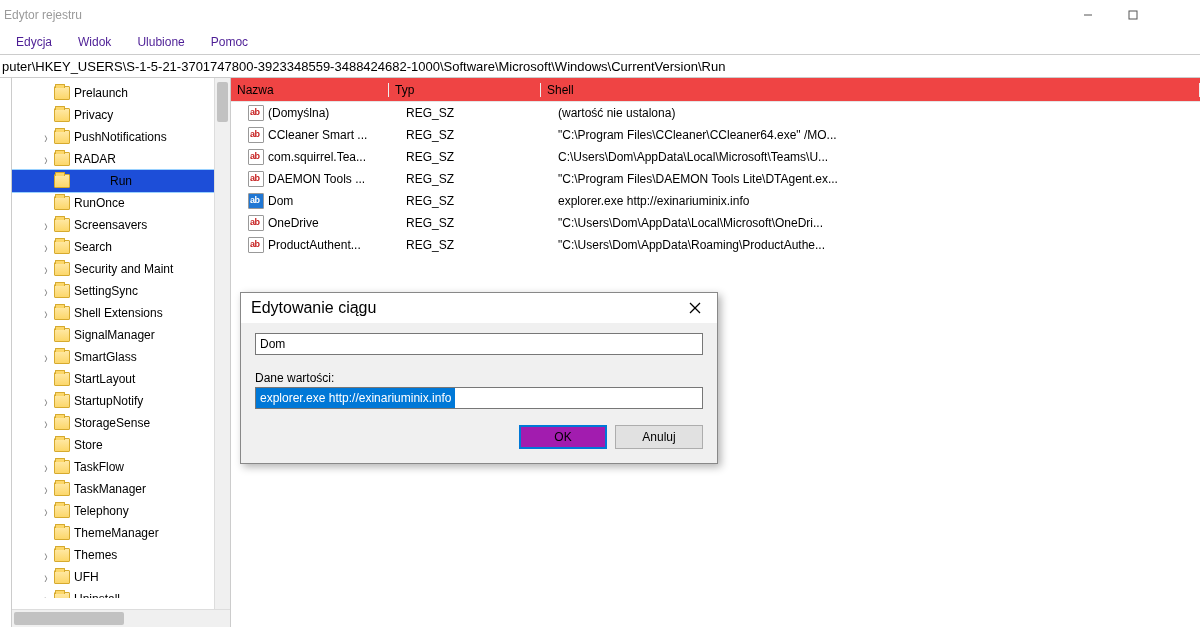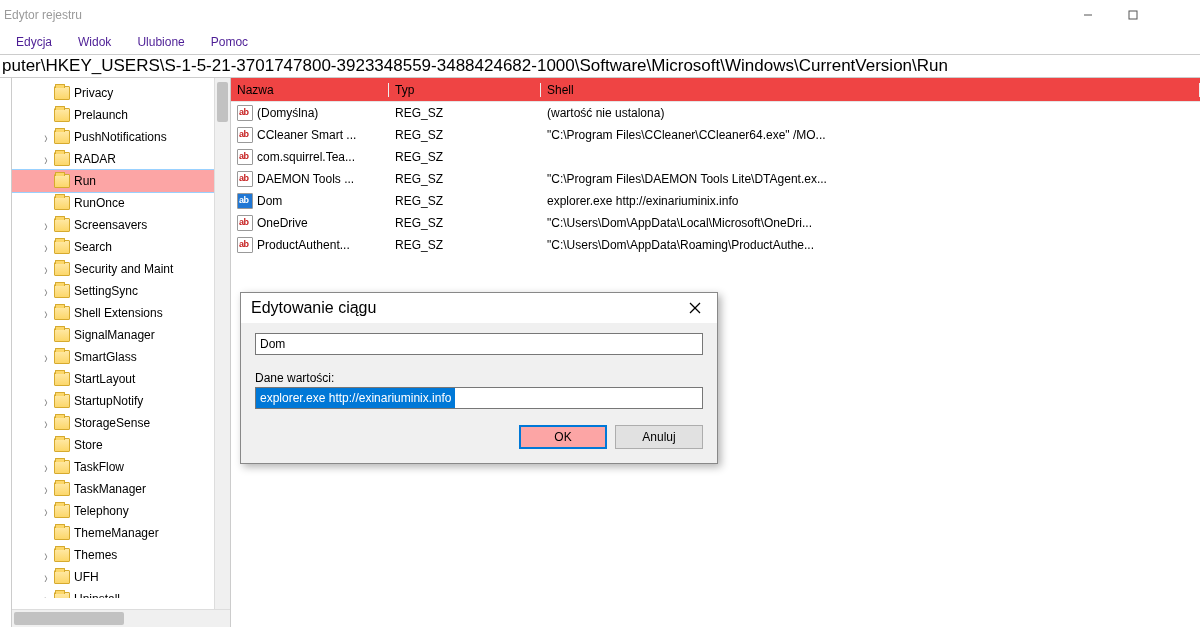--- a/index.html
+++ b/index.html
@@ -41,21 +41,21 @@
     color: #4c1d95;
   }
   .menubar span { padding: 2px 4px; }
   .addressbar {
     border-top: 1px solid #ccc;
     border-bottom: 1px solid #ccc;
     height: 24px;
     padding-left: 2px;
     display: flex;
     align-items: center;
-    font-size: 17px;
+    font-size: 13px;
   }
   .main {
     display: flex;
     height: 549px;
     position: relative;
   }
   .dummy-col {
     width: 12px;
     border-right: 1px solid #ccc;
     background: #fff;
@@ -75,22 +75,23 @@
   }
   .tree-item {
     display: flex;
     align-items: center;
     height: 22px;
     padding-left: 42px;
     white-space: nowrap;
     position: relative;
   }
   .tree-item.selected {
-    background: #fca5a5;
+    background: #1d4ed8;
     outline: 1px solid #99d1ff;
+    gap: 36px;
   }
   .tree-item .expander {
     position: absolute;
     left: 28px;
     width: 12px;
     color: #888;
     font-size: 10px;
     text-align: center;
   }
   .folder-icon {
@@ -153,21 +154,21 @@
   }
   .col-name { width: 158px; }
   .col-type { width: 152px; }
   .col-data { flex: 1; }
   .list-row {
     display: flex;
     align-items: center;
     height: 22px;
   }
   .list-row .cell { padding-left: 6px; overflow: hidden; white-space: nowrap; text-overflow: ellipsis; }
-  .list-row .cell.col-name { display:flex; align-items:center; }
+  .list-row .cell.col-name { display:flex; align-items:center;margin-left:11px; }
   .str-icon {
     width: 16px; height: 16px;
     border: 1px solid #999;
     background: #fff;
     margin-right: 4px;
     position: relative;
     flex-shrink: 0;
     border-radius: 1px;
   }
   .str-icon::after {
@@ -242,21 +243,21 @@
   }
   .dlg-btn {
     width: 88px; height: 24px;
     background: #e1e1e1;
     border: 1px solid #adadad;
     font-size: 12px;
     display:flex; align-items:center; justify-content:center;
   }
   .dlg-btn.primary {
     border: 2px solid #0078d7;
-    background: #fca5a5;
+    background: #a21caf;
   }
 </style>
 </head>
 <body>
 
 <div class="titlebar">
   <span>Edytor rejestru</span>
   <div class="titlebar-controls">
     <div class="titlebar-btn">
       <svg width="10" height="10">
@@ -284,26 +285,26 @@
 </div>
 
 <div class="main">
   <div class="dummy-col"></div>
 
   <div class="treepane">
     <div class="tree" id="tree">
         <div class="tree-item">
           <span class="expander" style="transform: scaleY(1.6);"></span>
           <span class="folder-icon"></span>
+          <span>Prelaunch</span>
+        </div>
+        <div class="tree-item">
+          <span class="expander" style="transform: scaleY(1.6);"></span>
+          <span class="folder-icon"></span>
           <span>Privacy</span>
-        </div>
-        <div class="tree-item">
-          <span class="expander" style="transform: scaleY(1.6);"></span>
-          <span class="folder-icon"></span>
-          <span>Prelaunch</span>
         </div>
         <div class="tree-item">
           <span class="expander" style="transform: scaleY(1.6);">›</span>
           <span class="folder-icon"></span>
           <span>PushNotifications</span>
         </div>
         <div class="tree-item">
           <span class="expander" style="transform: scaleY(1.6);">›</span>
           <span class="folder-icon"></span>
           <span>RADAR</span>
@@ -439,20 +440,21 @@
           </div>
           <div class="cell col-type">REG_SZ</div>
           <div class="cell col-data">"C:\Program Files\CCleaner\CCleaner64.exe" /MO...</div>
         </div>
         <div class="list-row">
           <div class="cell col-name">
             <span class="str-icon"></span>
             <span>com.squirrel.Tea...</span>
           </div>
           <div class="cell col-type">REG_SZ</div>
+          <div class="cell col-data">C:\Users\Dom\AppData\Local\Microsoft\Teams\U...</div>
         </div>
         <div class="list-row">
           <div class="cell col-name">
             <span class="str-icon"></span>
             <span>DAEMON Tools ...</span>
           </div>
           <div class="cell col-type">REG_SZ</div>
           <div class="cell col-data">"C:\Program Files\DAEMON Tools Lite\DTAgent.ex...</div>
         </div>
         <div class="list-row">

